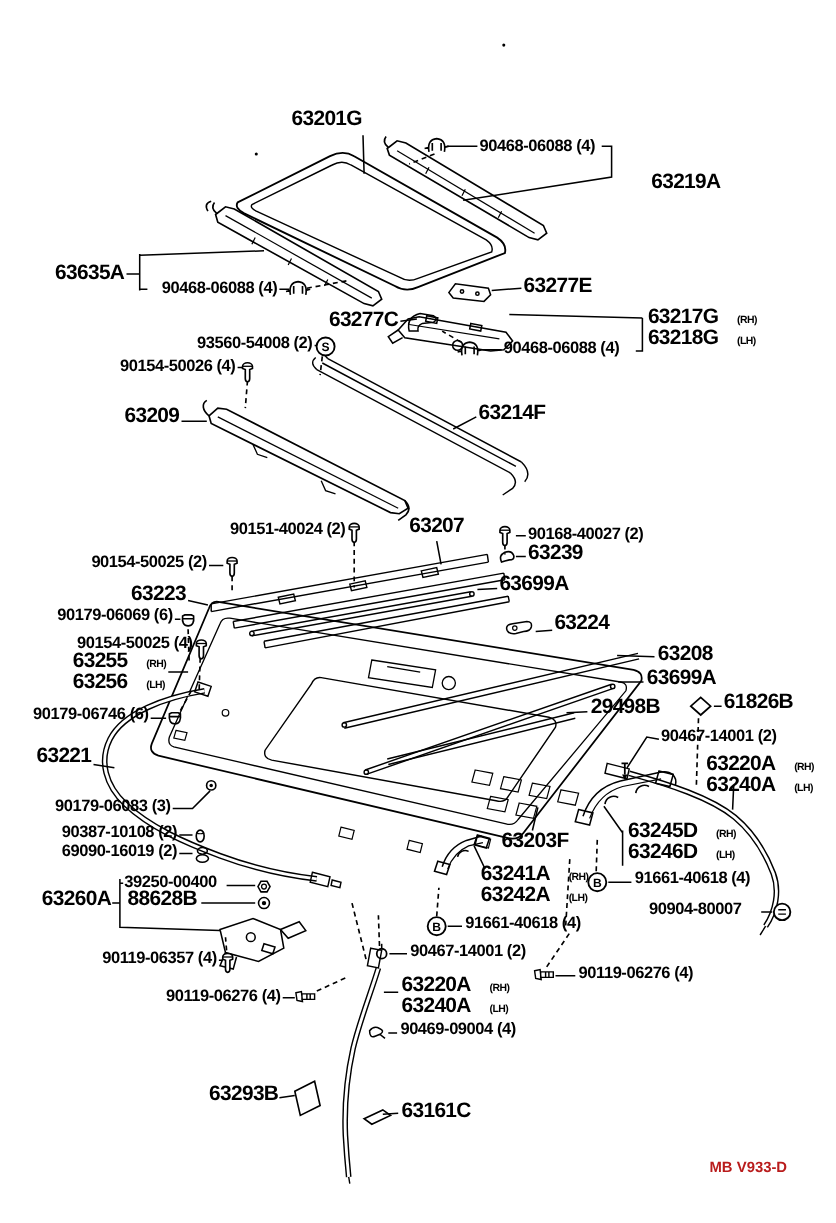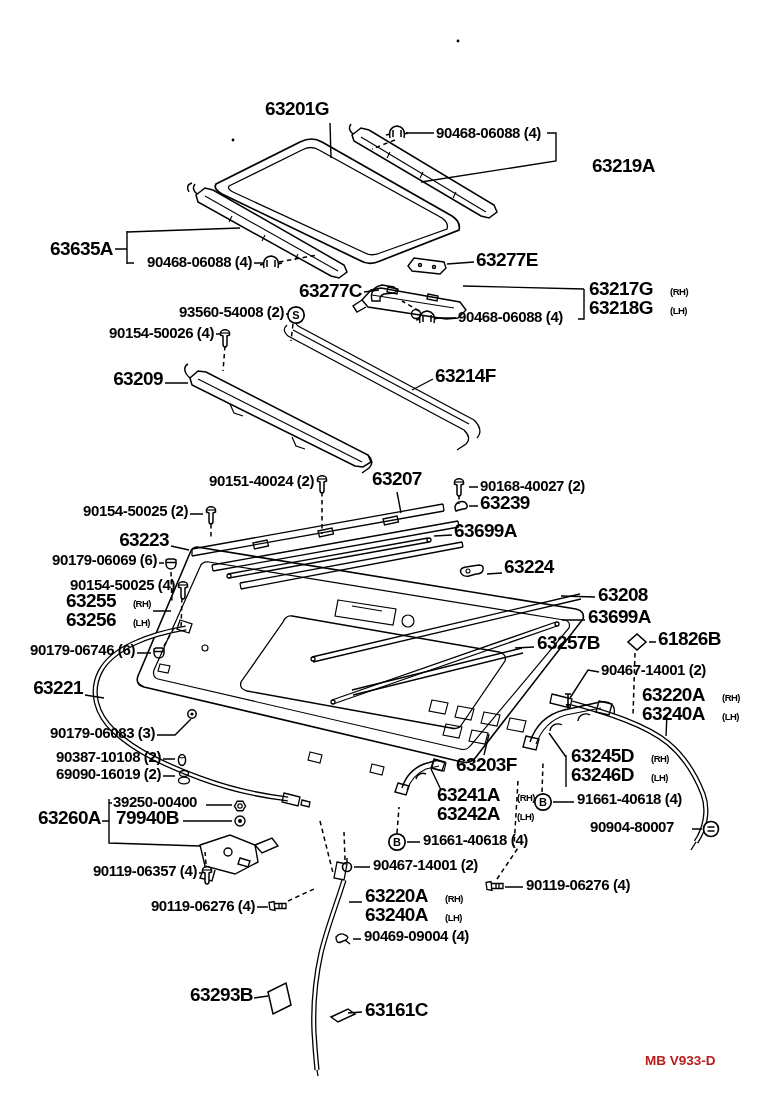--- a/index.html
+++ b/index.html
@@ -420,21 +420,21 @@
         <span class="suf">(LH)</span>
       </div>
     </div>
     <div class="plabel lg" style="left: 588px; top: 609px;">
       <div class="pl-line">
         <span>63699A</span>
       </div>
     </div>
     <div class="plabel lg" style="left: 537px; top: 635px;">
       <div class="pl-line">
-        <span>63257B</span>
+        <span>29498B</span>
       </div>
     </div>
     <div class="plabel sm" style="right: 625px; top: 643px;">
       <div class="pl-line">
         <span>90179-06746 (6)</span>
       </div>
     </div>
     <div class="plabel lg" style="left: 658px; top: 631px;">
       <div class="pl-line">
         <span>61826B</span>
@@ -495,21 +495,21 @@
         <span>39250-00400</span>
       </div>
     </div>
     <div class="plabel lg" style="right: 659px; top: 810px;">
       <div class="pl-line">
         <span>63260A</span>
       </div>
     </div>
     <div class="plabel lg" style="left: 116px; top: 810px;">
       <div class="pl-line">
-        <span>79940B</span>
+        <span>88628B</span>
       </div>
     </div>
     <div class="plabel lg" style="left: 437px; top: 787px;">
       <div class="pl-line">
         <span>63241A</span>
         <span class="suf">(RH)</span>
       </div>
       <div class="pl-line">
         <span>63242A</span>
         <span class="suf">(LH)</span>

